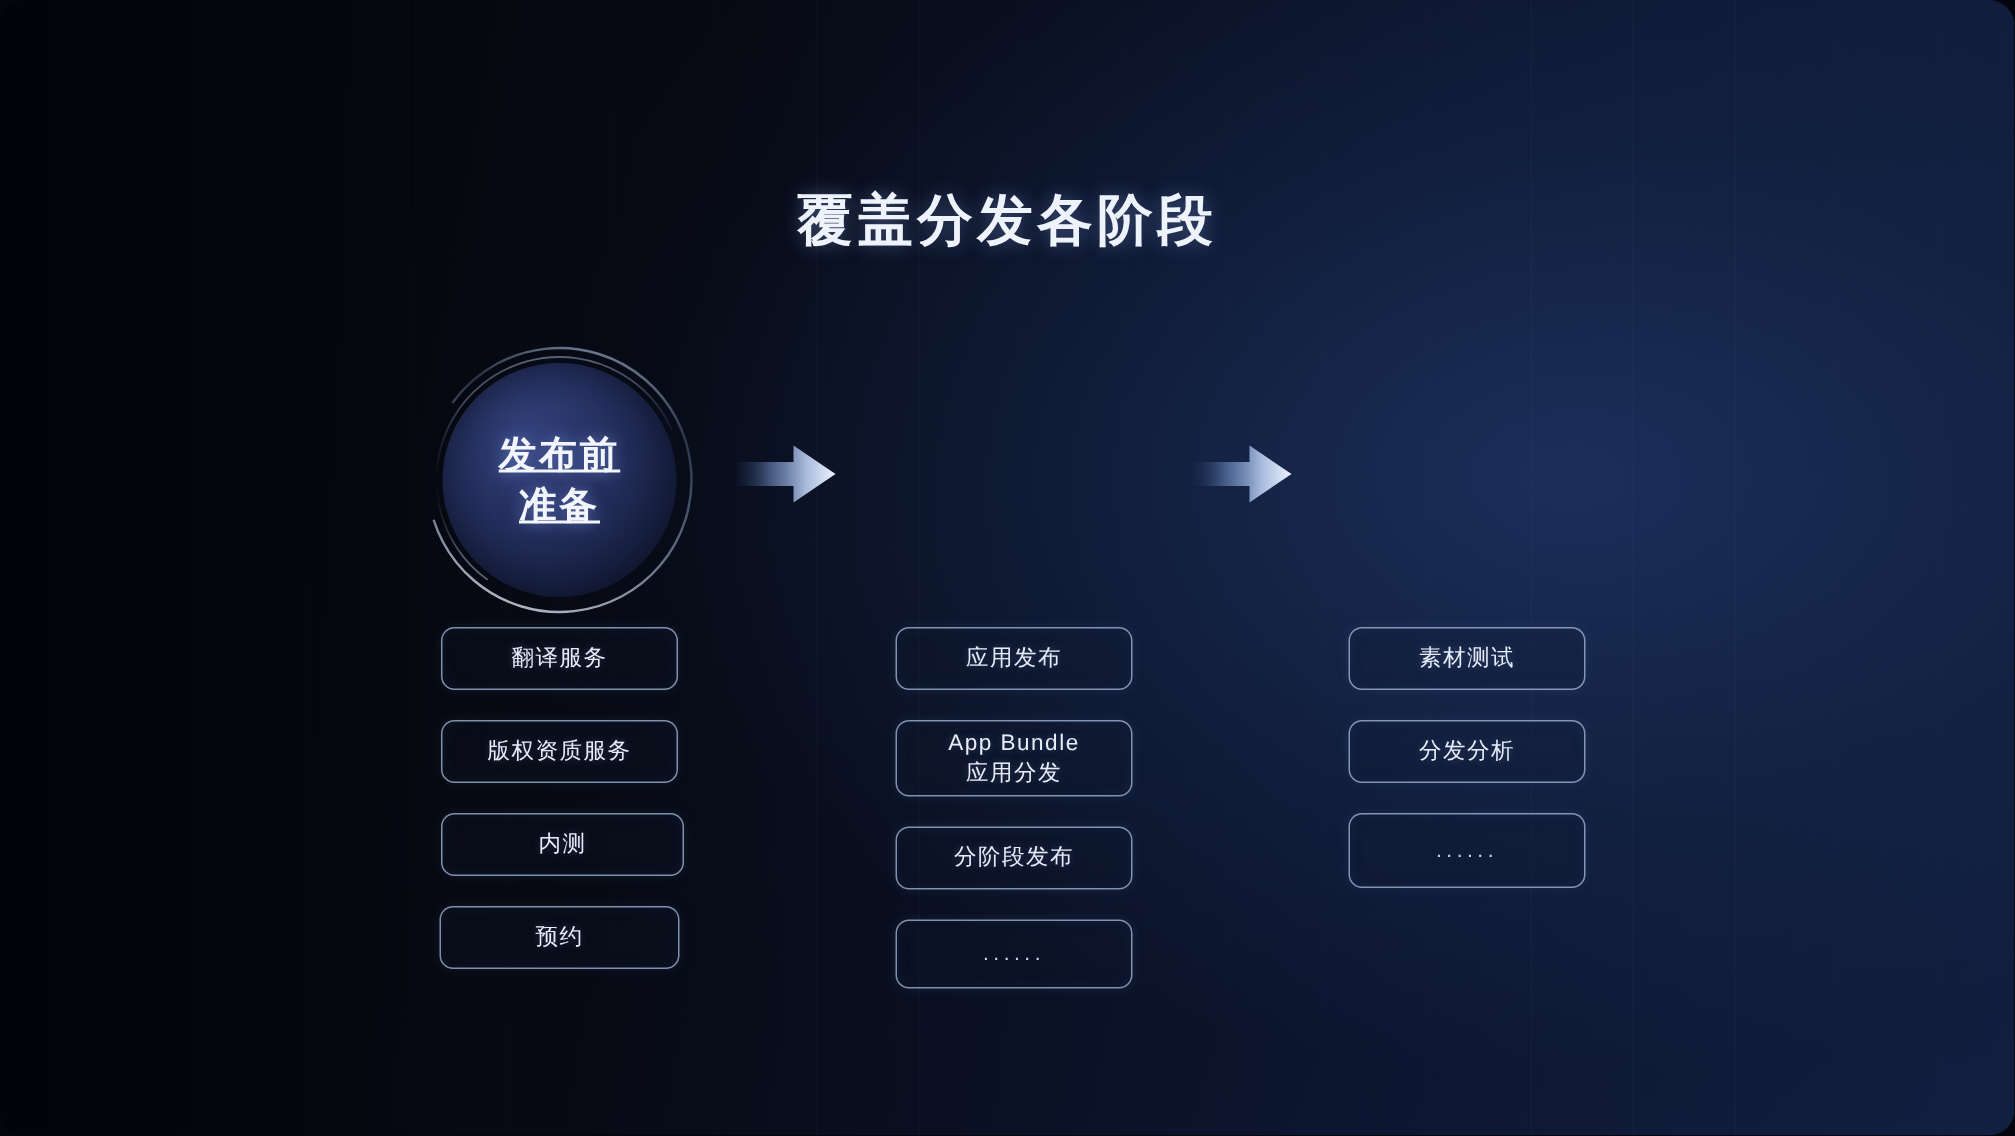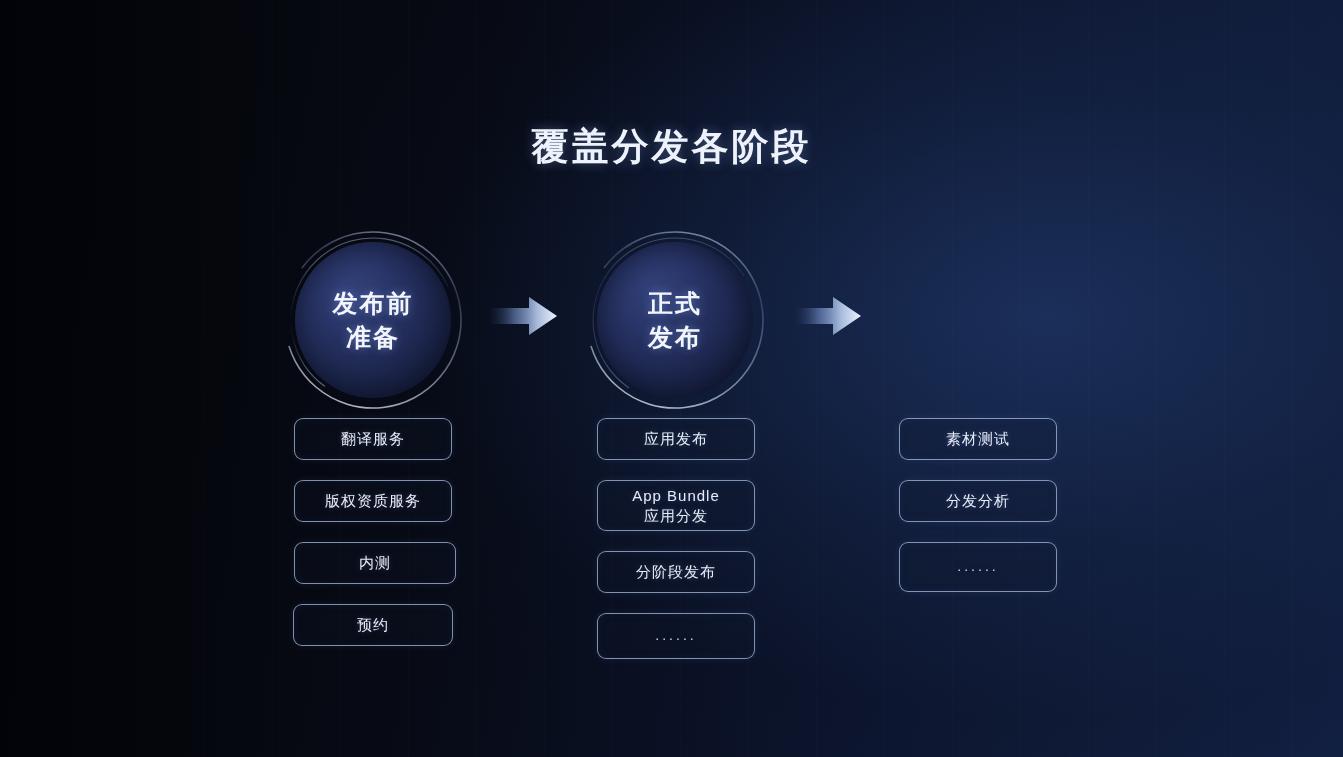--- a/index.html
+++ b/index.html
@@ -12,20 +12,21 @@
   }
 
   
   #slide {
     position:relative;
     width:1343px; height:757px;
     overflow:hidden;
     background:
       radial-gradient(ellipse 70% 80% at 78% 42%, rgba(28,48,92,0.95) 0%, rgba(20,36,70,0.55) 38%, rgba(10,18,38,0.15) 66%, rgba(4,6,14,0) 82%),
       linear-gradient(100deg, #05070f 0%, #06080f 18%, #070a14 34%, #0a1022 52%, #0d1630 68%, #101c3a 84%, #122043 100%);
+    border-radius: 17px;
   }
   #slide::after{
     content:"";
     position:absolute; inset:0;
     background:
       linear-gradient(to right, rgba(2,3,8,0.92) 0%, rgba(2,3,8,0.55) 9%, rgba(2,3,8,0) 22%);
     pointer-events:none;
   }
 
   
@@ -90,20 +91,21 @@
     flex-direction:column;
     align-items:center;
     justify-content:center;
     gap:8px;
     font-size:25px;
     font-weight:bold;
     letter-spacing:2px;
     color:#f2f5fc;
     text-shadow:0 0 10px rgba(140,175,255,0.45);
     z-index:2;
+    text-decoration:underline;
   }
   .circle-label span { display:block; line-height:1.05; }
 
   
   .arrow {
     position:absolute;
     top:292px;
     width:70px; height:48px;
     z-index:4;
   }
@@ -192,41 +194,20 @@
         <circle cx="92" cy="92" r="88" fill="none" stroke="url(#ringAb)" stroke-width="1.6" stroke-linecap="round" stroke-dasharray="470 83" stroke-dashoffset="40" transform="rotate(-118 92 92)"></circle>
         <circle cx="92" cy="92" r="82" fill="none" stroke="url(#ringA)" stroke-width="1.2" stroke-linecap="round" stroke-dasharray="300 215" stroke-dashoffset="120" transform="rotate(-150 92 92)" opacity="0.55"></circle>
       </svg>
       <div class="circle-label">
         <span>发布前</span>
         <span>准备</span>
       </div>
     </div>
   </div>
 
-  <div class="stage" id="stage-1">
-    <div class="circle-wrap">
-      <div class="circle-core"></div>
-      <svg class="circle-ring" viewBox="0 0 184 184">
-        <defs>
-          <linearGradient id="ringB" x1="0" y1="0" x2="1" y2="1">
-            <stop offset="0%" stop-color="#ffffff" stop-opacity="0.92"></stop>
-            <stop offset="30%" stop-color="#c2d3f0" stop-opacity="0.60"></stop>
-            <stop offset="68%" stop-color="#7f97c6" stop-opacity="0.28"></stop>
-            <stop offset="100%" stop-color="#e2ecfd" stop-opacity="0.88"></stop>
-          </linearGradient>
-        </defs>
-        <circle cx="92" cy="92" r="88" fill="none" stroke="url(#ringB)" stroke-width="1.6" stroke-linecap="round" stroke-dasharray="470 83" stroke-dashoffset="40" transform="rotate(-118 92 92)"></circle>
-        <circle cx="92" cy="92" r="82" fill="none" stroke="url(#ringB)" stroke-width="1.1" stroke-linecap="round" stroke-dasharray="290 225" stroke-dashoffset="130" transform="rotate(-145 92 92)" opacity="0.5"></circle>
-      </svg>
-      <div class="circle-label">
-        <span>正式</span>
-        <span>发布</span>
-      </div>
-    </div>
-  </div>
 
 
   <svg class="arrow" id="arrow-0" viewBox="0 0 70 48">
     <defs>
       <linearGradient id="arrGrad" x1="0" y1="0" x2="1" y2="0">
         <stop offset="0%" stop-color="#1b2a4e" stop-opacity="0.15"></stop>
         <stop offset="35%" stop-color="#6f8cc4" stop-opacity="0.60"></stop>
         <stop offset="70%" stop-color="#b9cdee" stop-opacity="0.90"></stop>
         <stop offset="100%" stop-color="#eef4ff" stop-opacity="1"></stop>
       </linearGradient>

